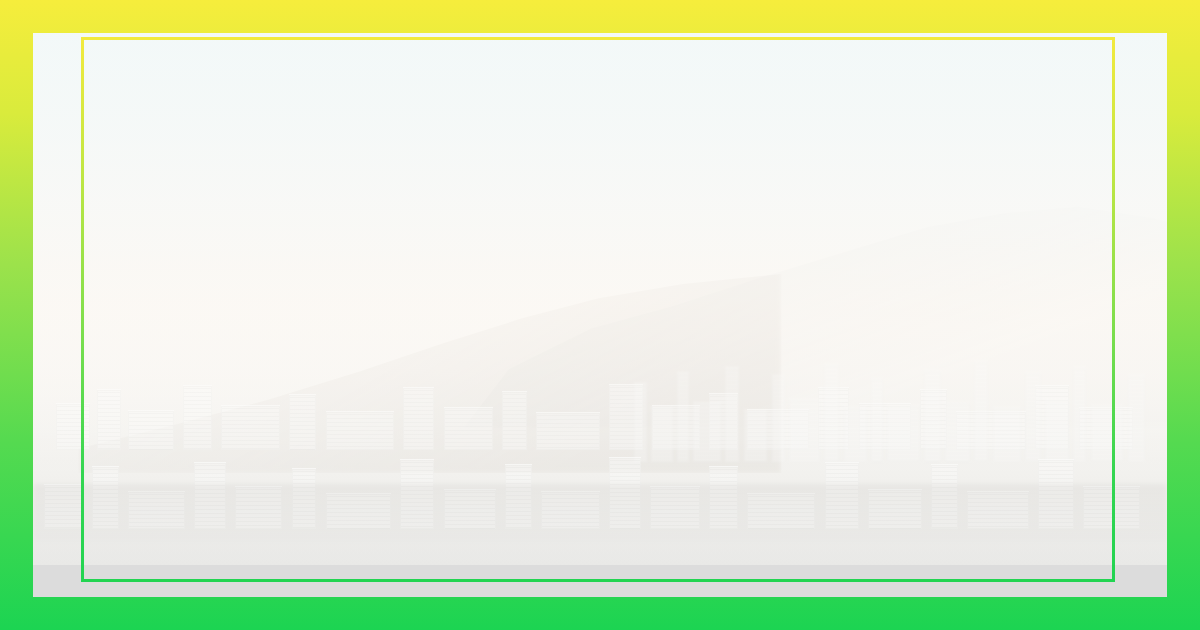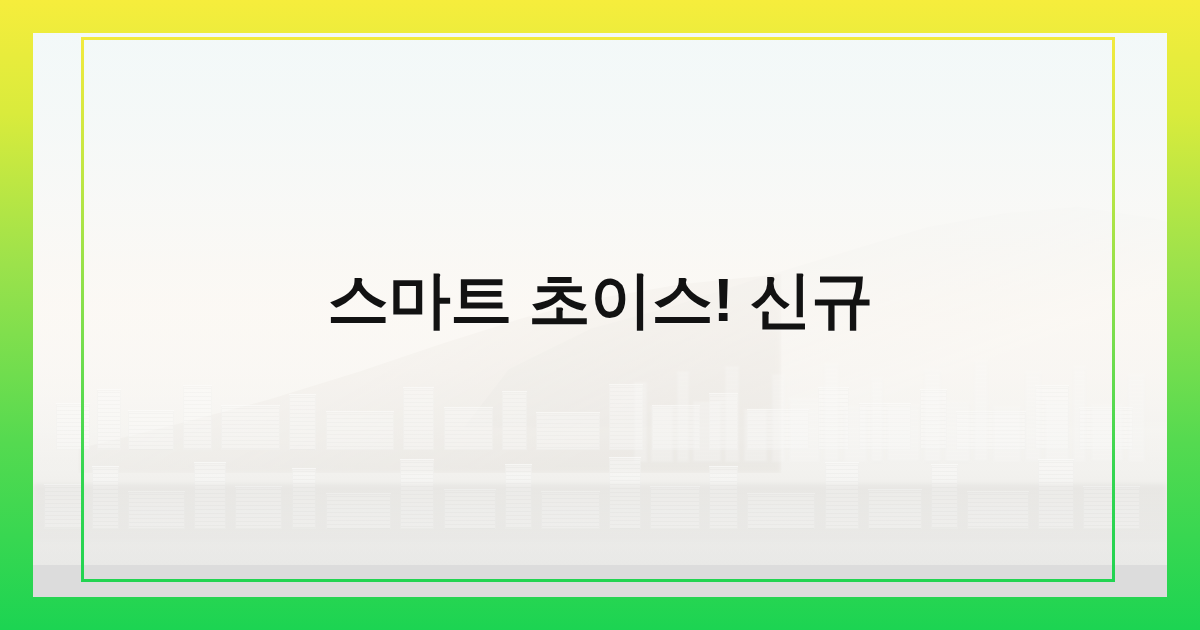--- a/index.html
+++ b/index.html
@@ -256,17 +256,16 @@
 
     <div id="treeline"></div>
 
     <div id="photo-haze"></div>
 
     <div id="plate-footer"></div>
 
     <div id="inner-rule"></div>
 
     <div id="headline">
-      <span class="line">스마트 초이스! 신규</span>
     </div>
 
   </div>
 </div>
 
 </body></html>

